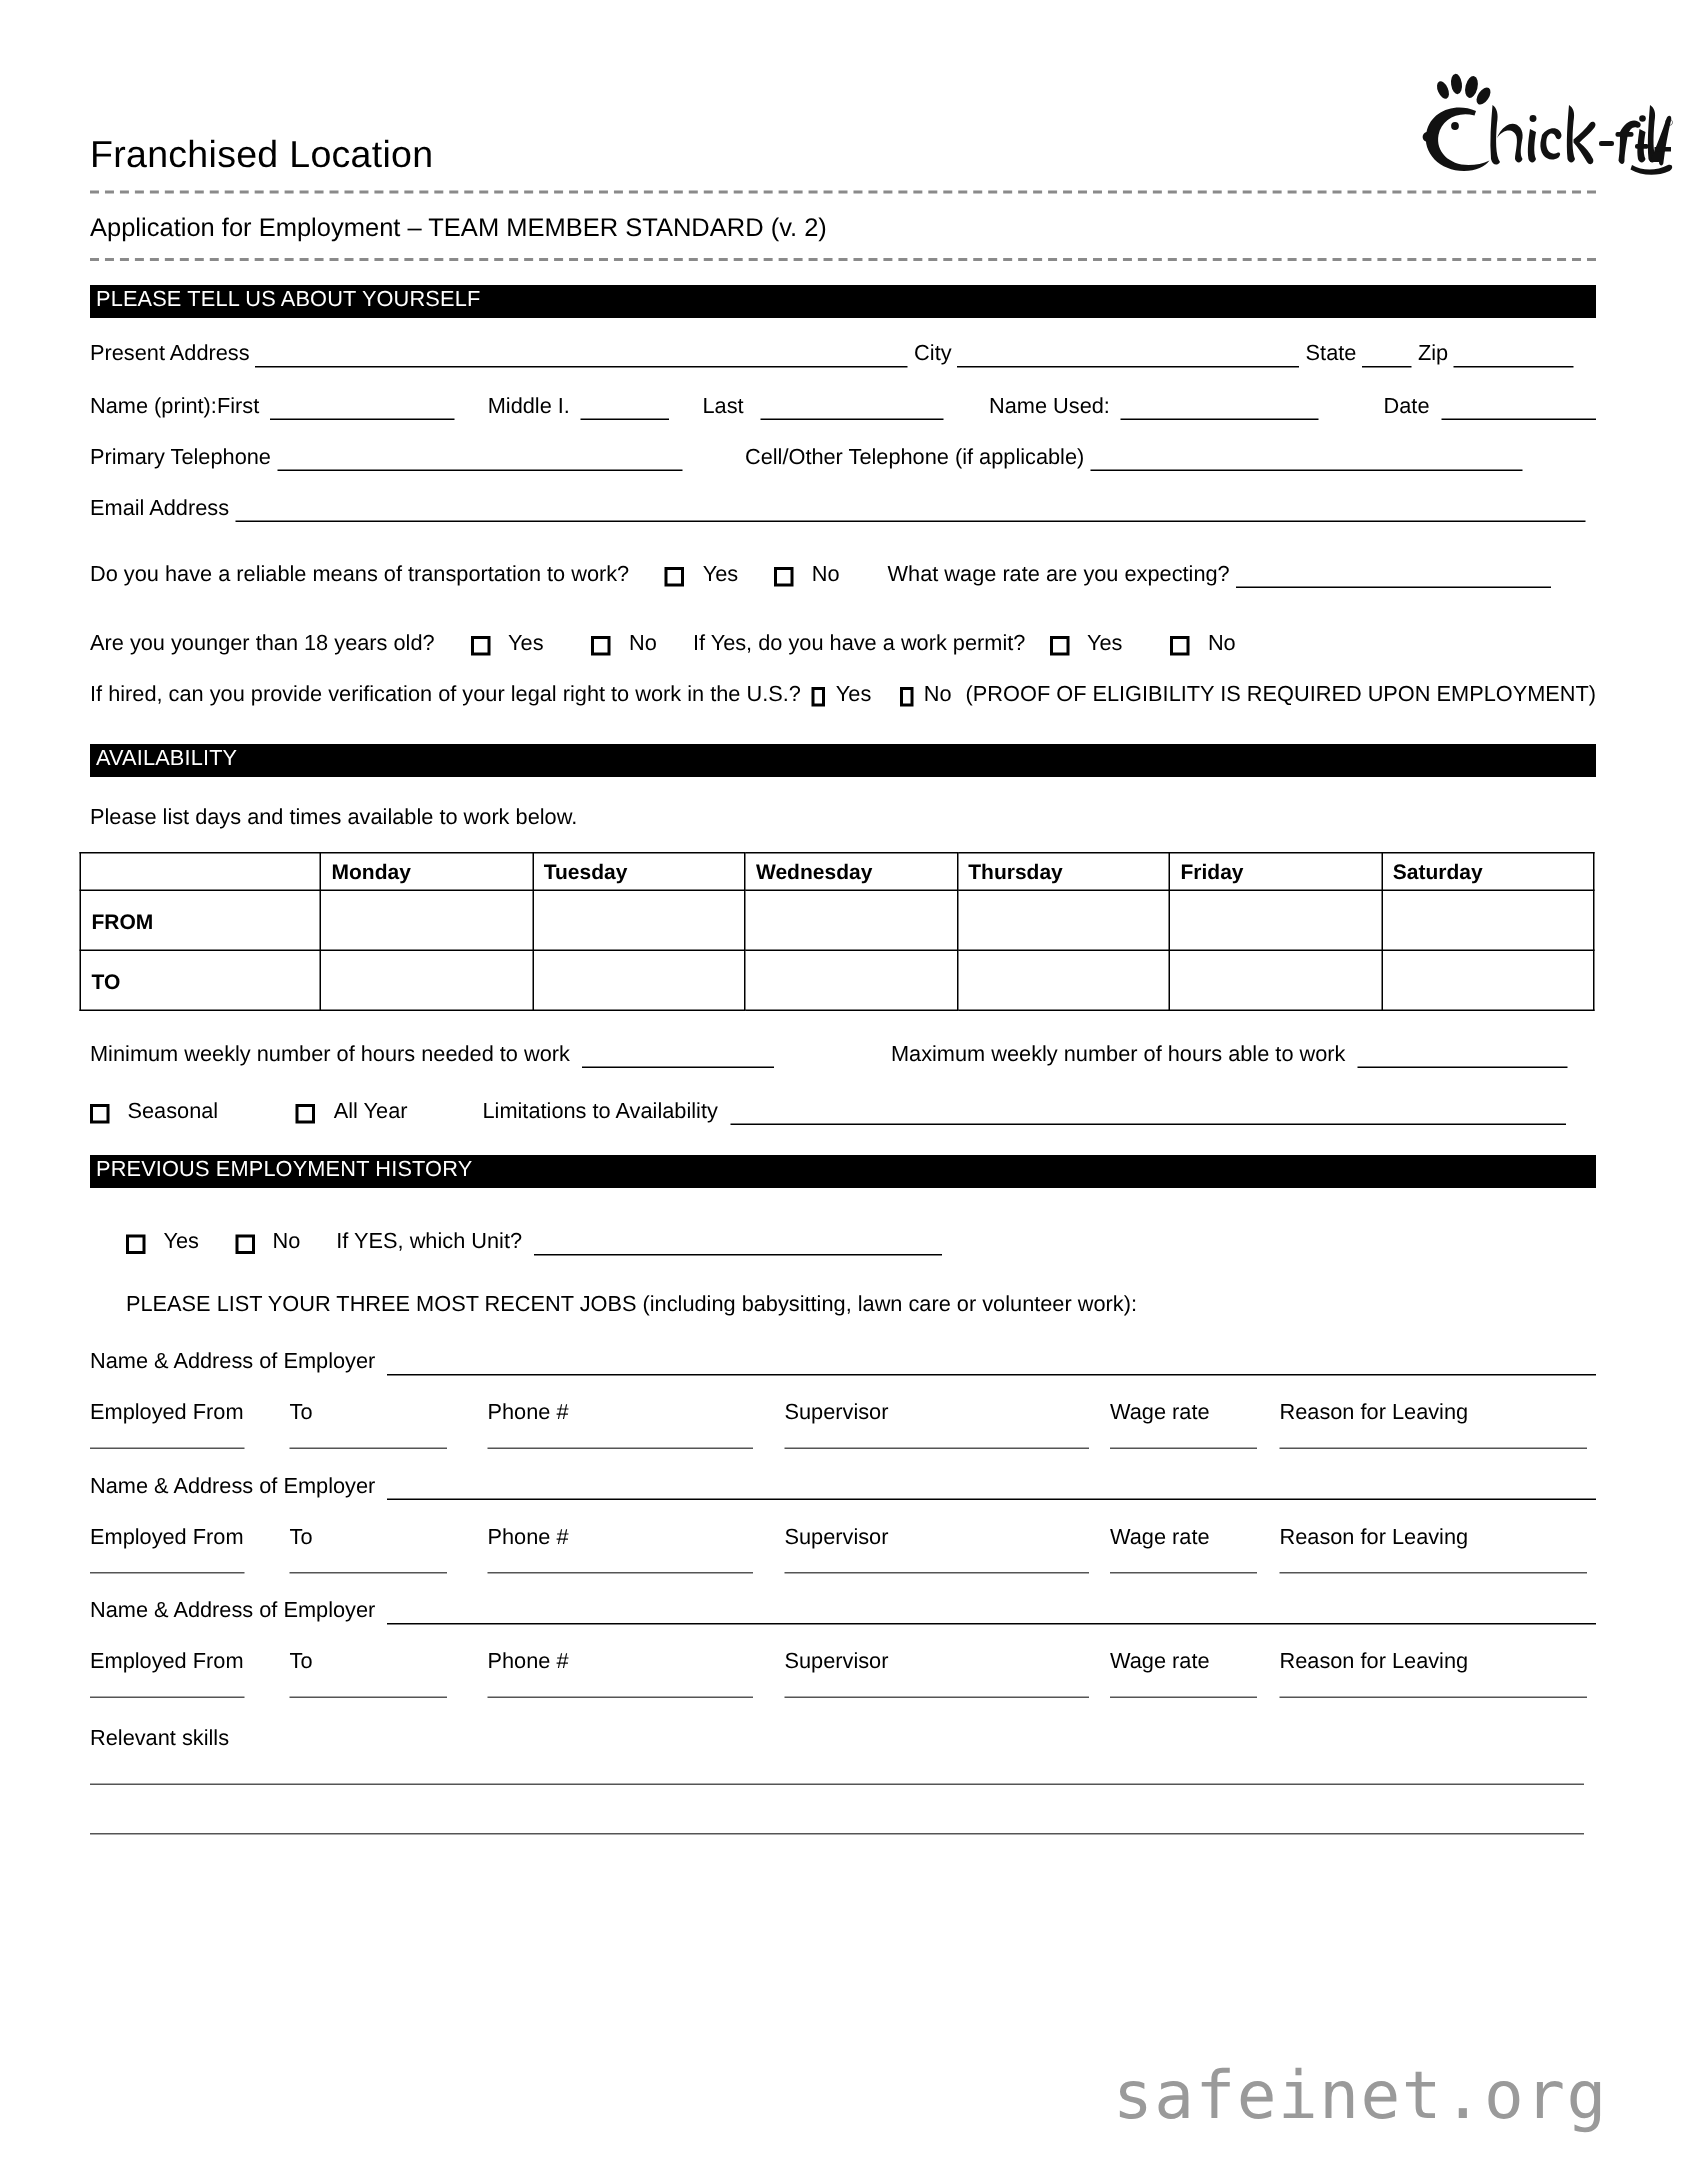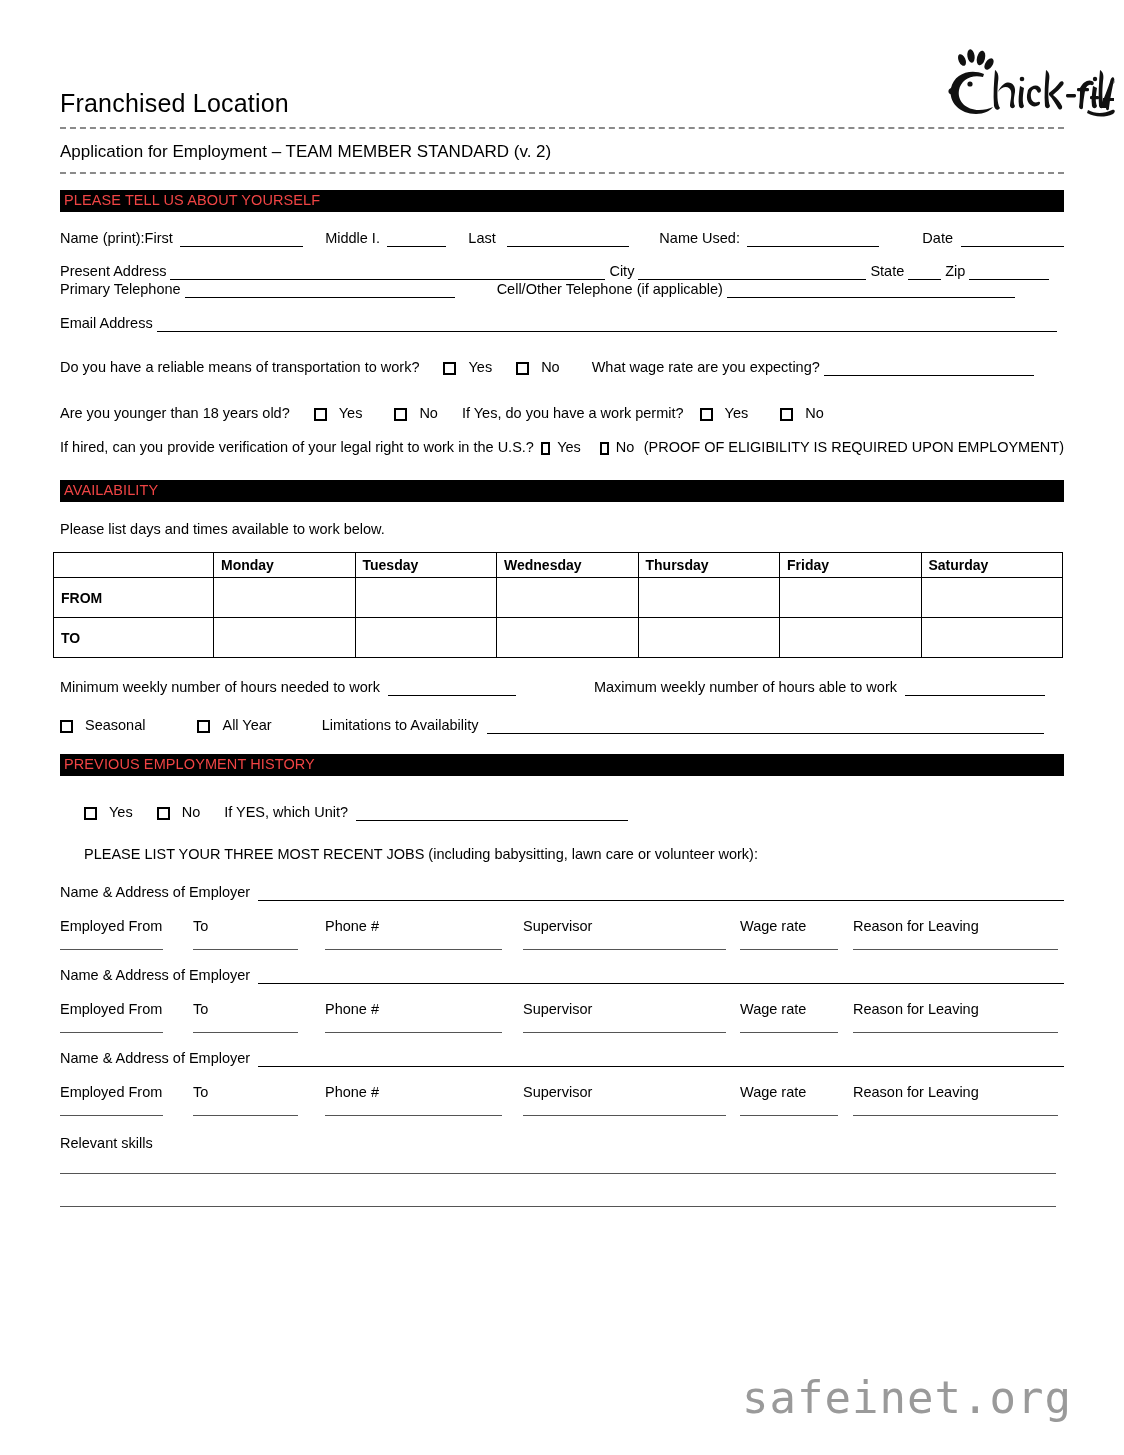--- a/index.html
+++ b/index.html
@@ -54,21 +54,21 @@
     right: 8px;
     top: 48px;
     width: 176px;
     height: 78px;
   }
   .logo-wrap svg { display: block; width: 176px; height: 78px; }
 
   
   .sec-bar {
     background: #000000;
-    color: #ef4444;
+    color: #ffffff;
     font-size: 14.5px;
     line-height: 19px;
     padding: 1px 0 2px 4px;
     margin-top: 16px;
     letter-spacing: 0.1px;
   }
 
   
   .row {
     display: flex;
@@ -157,20 +157,38 @@
 
   <div class="content">
 
     <div class="hdr-title">Franchised Location</div>
     <div class="dash-rule"></div>
     <div class="hdr-sub">Application for Employment – TEAM MEMBER STANDARD (v. 2)</div>
     <div class="dash-rule2"></div>
 
     <div class="sec-bar">PLEASE TELL US ABOUT YOURSELF</div>
 
+    <div class="row" style="margin-top:15px;">
+      <span class="lbl">Present Address</span>
+      <span class="sp4"></span>
+      <span class="fill" style="width:435px;"></span>
+      <span class="sp4"></span>
+      <span class="lbl">City</span>
+      <span class="sp4"></span>
+      <span class="fill" style="width:228px;"></span>
+      <span class="sp4"></span>
+      <span class="lbl">State</span>
+      <span class="sp4"></span>
+      <span class="fill" style="width:33px;"></span>
+      <span class="sp4"></span>
+      <span class="lbl">Zip</span>
+      <span class="sp4"></span>
+      <span class="fill" style="width:80px;"></span>
+    </div>
+
     <div class="row" style="margin-top:17px;">
       <span class="lbl">Name (print):First</span>
       <span class="sp8"></span>
       <span class="fill" style="width:130px;"></span>
       <span class="sp24"></span>
       <span class="lbl">Middle I.</span>
       <span class="sp8"></span>
       <span class="fill" style="width:62px;"></span>
       <span class="sp24"></span>
       <span class="lbl">Last</span>
@@ -179,39 +197,21 @@
       <span class="sp32"></span>
       <span class="lbl">Name Used:</span>
       <span class="sp8"></span>
       <span class="fill" style="width:140px;"></span>
       <span style="width:46px;display:inline-block;"></span>
       <span class="lbl">Date</span>
       <span class="sp8"></span>
       <span class="fill" style="width:110px;"></span>
     </div>
 
-    <div class="row" style="margin-top:15px;">
-      <span class="lbl">Present Address</span>
-      <span class="sp4"></span>
-      <span class="fill" style="width:435px;"></span>
-      <span class="sp4"></span>
-      <span class="lbl">City</span>
-      <span class="sp4"></span>
-      <span class="fill" style="width:228px;"></span>
-      <span class="sp4"></span>
-      <span class="lbl">State</span>
-      <span class="sp4"></span>
-      <span class="fill" style="width:33px;"></span>
-      <span class="sp4"></span>
-      <span class="lbl">Zip</span>
-      <span class="sp4"></span>
-      <span class="fill" style="width:80px;"></span>
-    </div>
-
-    <div class="row" style="text-align:right;">
+    <div class="row" style="margin-top:16px;text-align:right;">
       <span class="lbl">Primary Telephone</span>
       <span class="sp4"></span>
       <span class="fill" style="width:270px;"></span>
       <span style="width:42px;display:inline-block;"></span>
       <span class="lbl">Cell/Other Telephone (if applicable)</span>
       <span class="sp4"></span>
       <span class="fill" style="width:288px;"></span>
     </div>
 
     <div class="row" style="margin-top:16px;">

